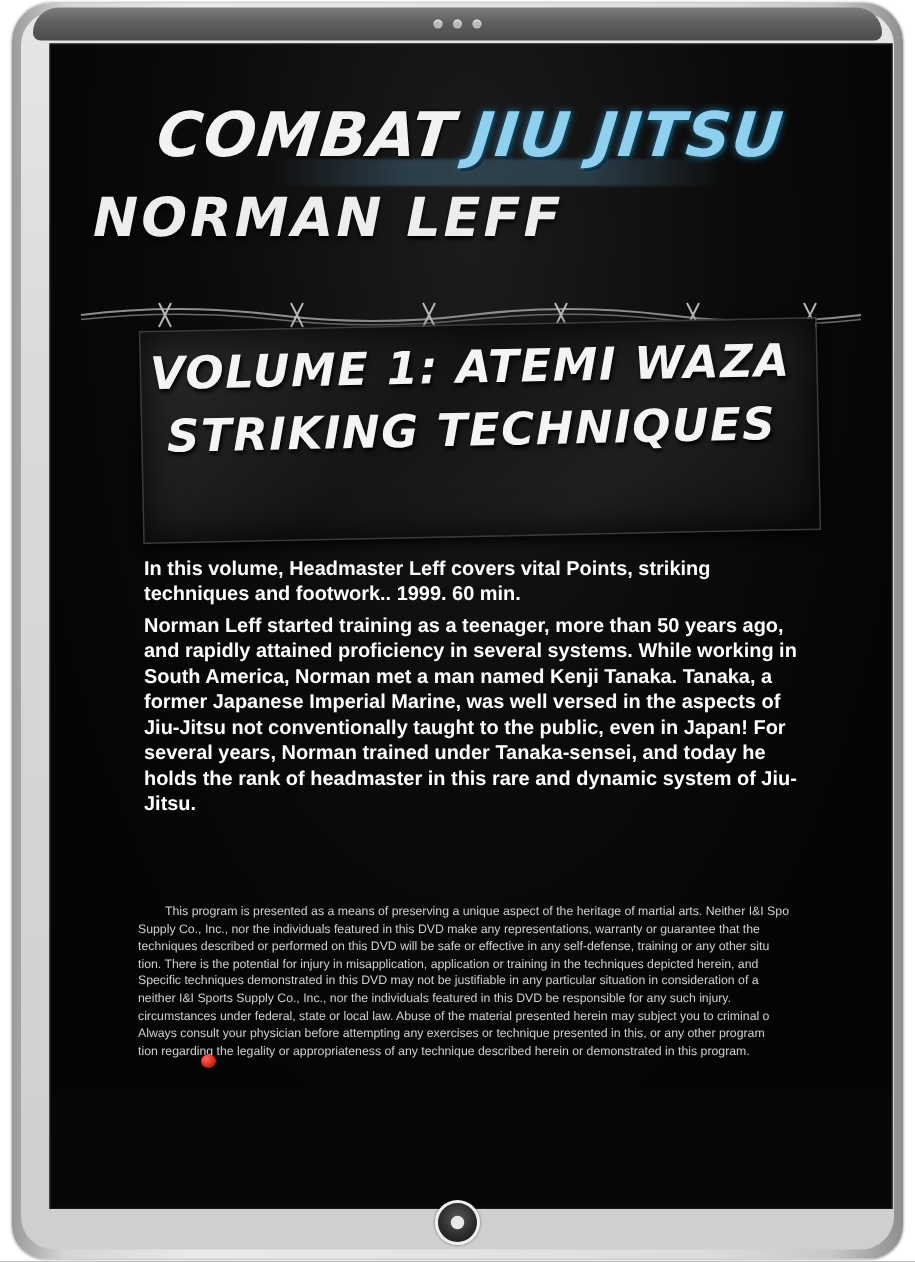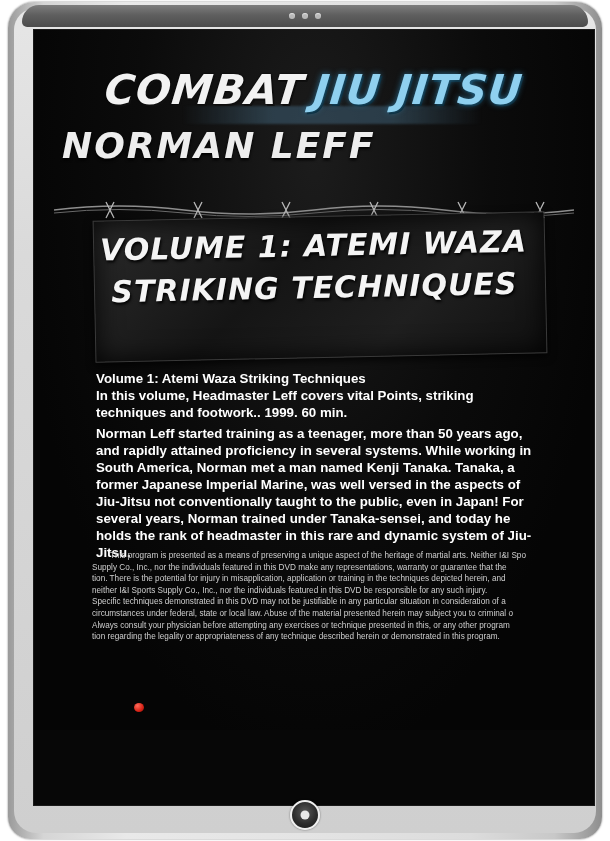--- a/index.html
+++ b/index.html
@@ -216,21 +216,21 @@
     font-family: "Liberation Sans", sans-serif;
     font-weight: bold;
     font-size: 13.3px;
     line-height: 17px;
   }
   .desc .para2 { margin-top: 4px; }
 
   
   .disclaimer {
     position: absolute;
-    top: 520px;
+    top: 572px;
     left: 58px;
     width: 452px;
     color: #cfcfcf;
     font-family: "Liberation Sans", sans-serif;
     font-size: 8.2px;
     line-height: 11.6px;
     text-align: justify;
   }
   .disclaimer p { margin: 0; }
   .disclaimer p:first-child { text-align: center; }
@@ -292,31 +292,31 @@
         </g>
       </svg>
 
       <div class="plaque"></div>
       <div class="plaque-text">
         <div class="plaque-line1">VOLUME 1: ATEMI WAZA</div>
         <div class="plaque-line2">STRIKING TECHNIQUES</div>
       </div>
 
       <div class="desc">
-        <div>Volume 1: Atemi Waza Striking Techniques</div>
         <div>In this volume, Headmaster Leff covers vital Points, striking techniques and footwork.. 1999.   60 min.</div>
         <div class="para2">Norman Leff started training as a teenager, more than 50 years ago, and rapidly attained proficiency in several systems. While working in South America, Norman met a man named Kenji Tanaka. Tanaka, a former Japanese Imperial Marine, was well versed in the aspects of Jiu-Jitsu not conventionally taught to the public, even in Japan! For several years, Norman trained under Tanaka-sensei, and today he holds the rank of headmaster in this rare and dynamic system of Jiu-Jitsu.</div>
       </div>
 
       <div class="disclaimer">
         <p>This program is presented as a means of preserving a unique aspect of the heritage of martial arts. Neither I&amp;I Spo</p>
         <p>Supply Co., Inc., nor the individuals featured in this DVD make any representations, warranty or guarantee that the</p>
+        <p>techniques described or performed on this DVD will be safe or effective in any self-defense, training or any other situ</p>
         <p>tion. There is the potential for injury in misapplication, application or training in the techniques depicted herein, and</p>
+        <p>Specific techniques demonstrated in this DVD may not be justifiable in any particular situation in consideration of a</p>
         <p>neither I&amp;I Sports Supply Co., Inc., nor the individuals featured in this DVD be responsible for any such injury.</p>
-        <p>Specific techniques demonstrated in this DVD may not be justifiable in any particular situation in consideration of a</p>
         <p>circumstances under federal, state or local law. Abuse of the material presented herein may subject you to criminal o</p>
         <p>Always consult your physician before attempting any exercises or technique presented in this, or any other program</p>
         <p>tion regarding the legality or appropriateness of any technique described herein or demonstrated in this program.</p>
       </div>
 
       <div class="red-dot"></div>
     </div>
     <div class="screen-bottom"></div>
   </div>
 

